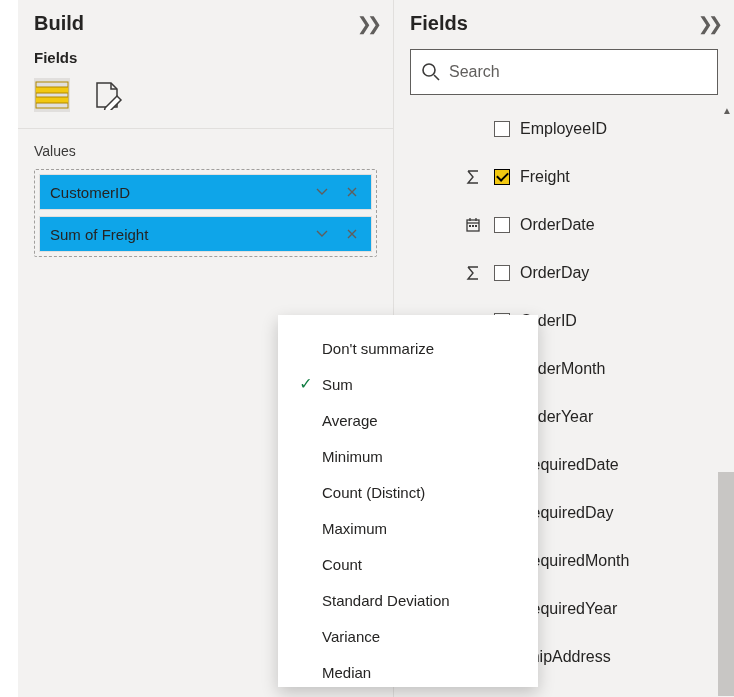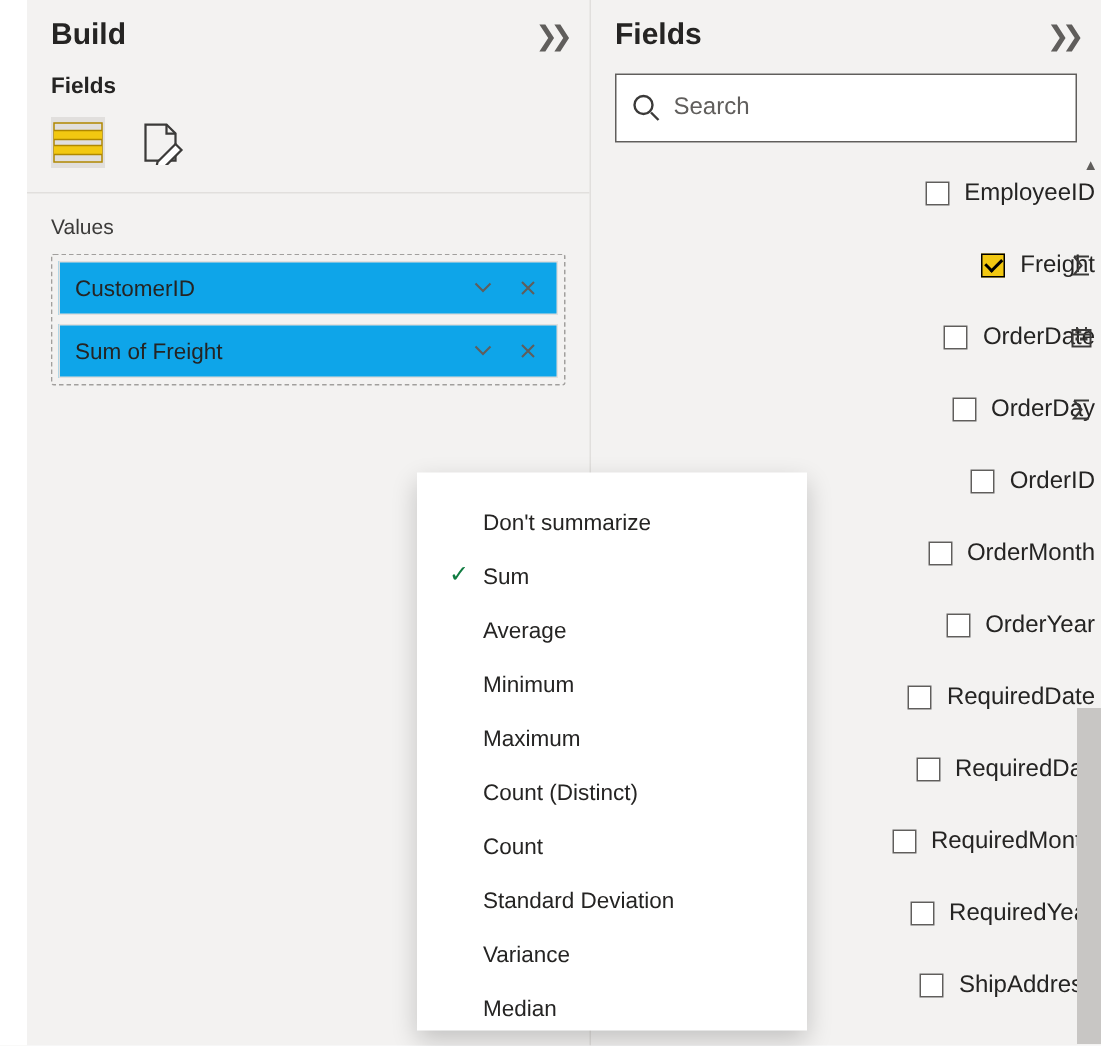--- a/index.html
+++ b/index.html
@@ -138,21 +138,20 @@
       position: relative;
     }
     .field-item {
       display:flex;
       align-items:center;
       height: 48px;
       gap: 10px;
       padding-left: 100px;
       cursor:pointer;
       font-size:16px;
-      justify-content:flex-end;
     }
     .field-icon {
       width: 18px;
       display:flex; justify-content:center;
       color:#605e5c;
       font-size:16px;
       position:absolute;
       margin-left:-30px;
     }
     .field-item .cb {
@@ -362,28 +361,28 @@
     <div class="menu-item">
       <span class="menu-check"></span>
       <span>Average</span>
     </div>
     <div class="menu-item">
       <span class="menu-check"></span>
       <span>Minimum</span>
     </div>
     <div class="menu-item">
       <span class="menu-check"></span>
+      <span>Count (Distinct)</span>
+    </div>
+    <div class="menu-item">
+      <span class="menu-check"></span>
       <span>Maximum</span>
     </div>
     <div class="menu-item">
       <span class="menu-check"></span>
-      <span>Count (Distinct)</span>
-    </div>
-    <div class="menu-item">
-      <span class="menu-check"></span>
       <span>Count</span>
     </div>
     <div class="menu-item">
       <span class="menu-check"></span>
       <span>Standard Deviation</span>
     </div>
     <div class="menu-item">
       <span class="menu-check"></span>
       <span>Variance</span>
     </div>

